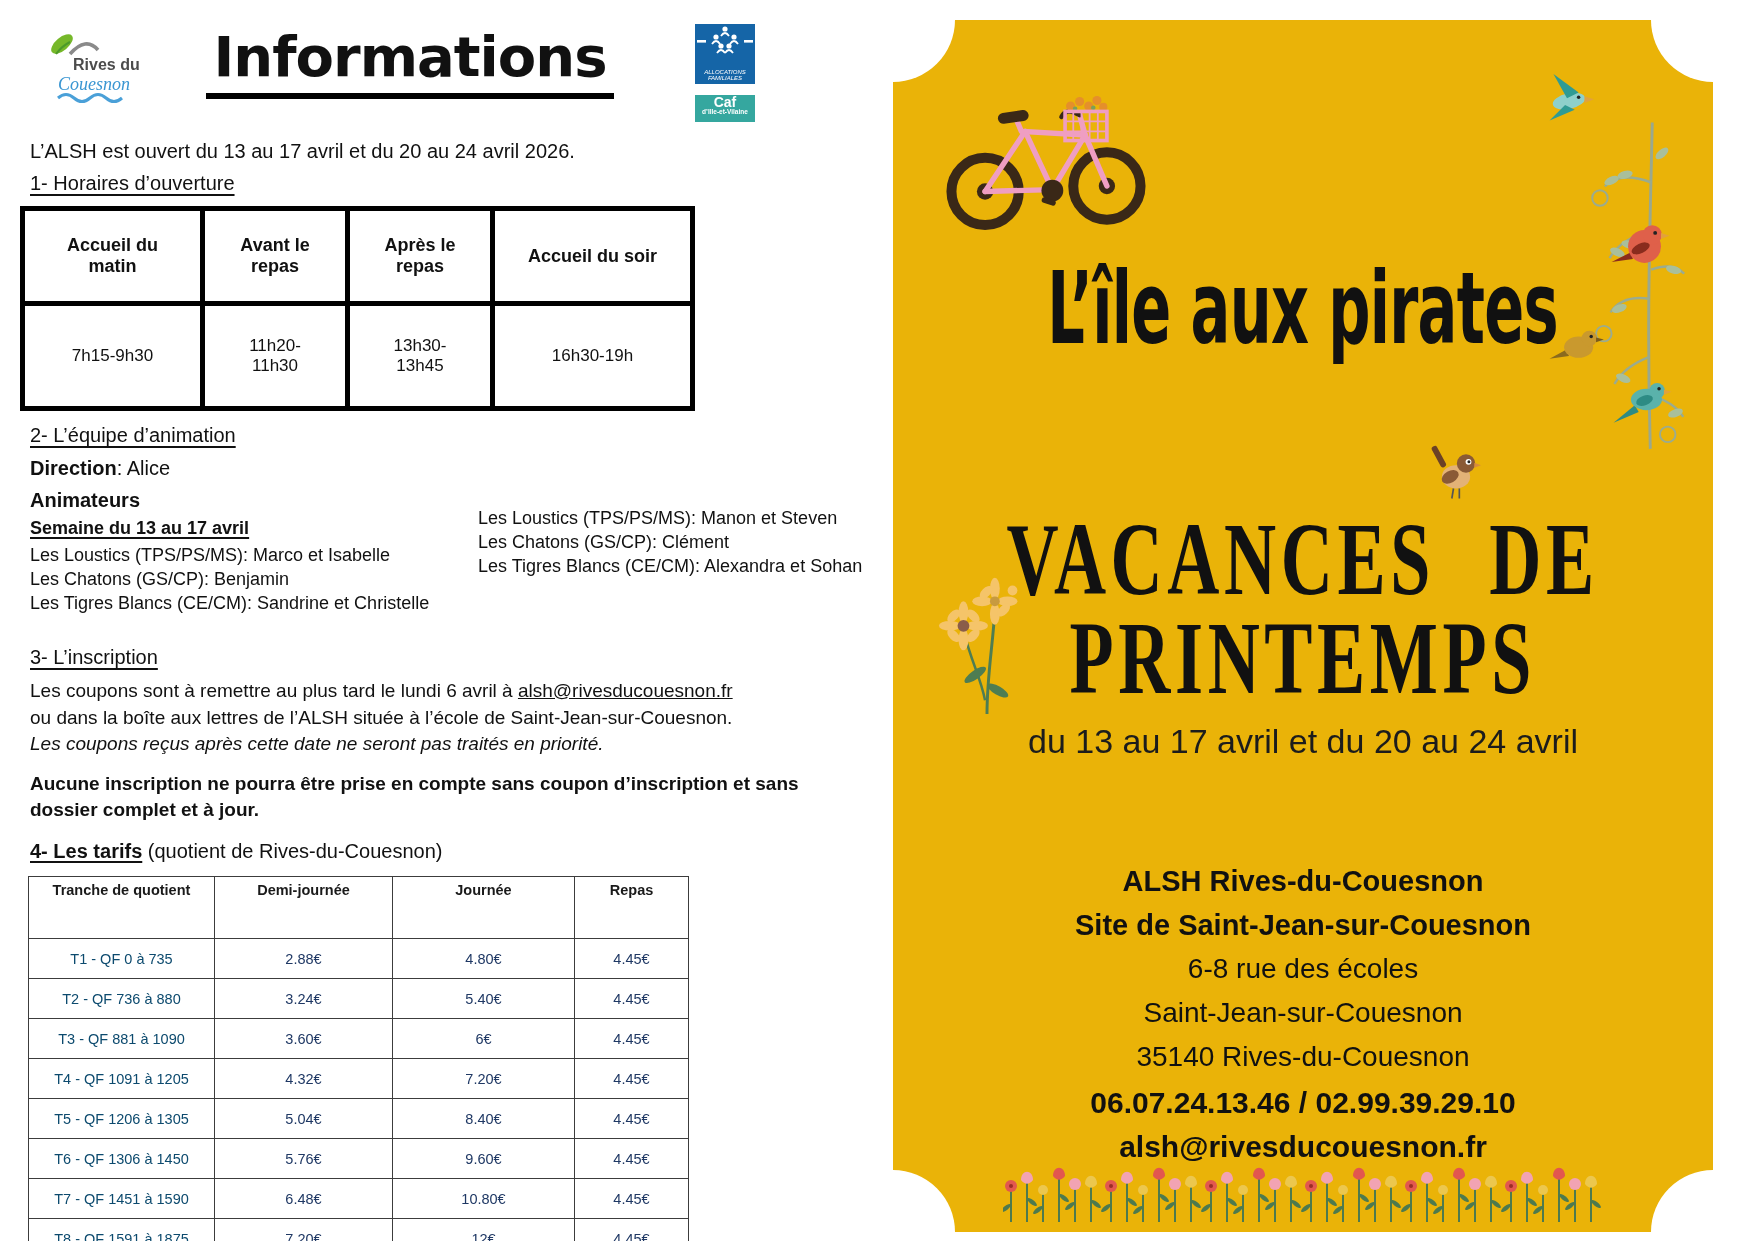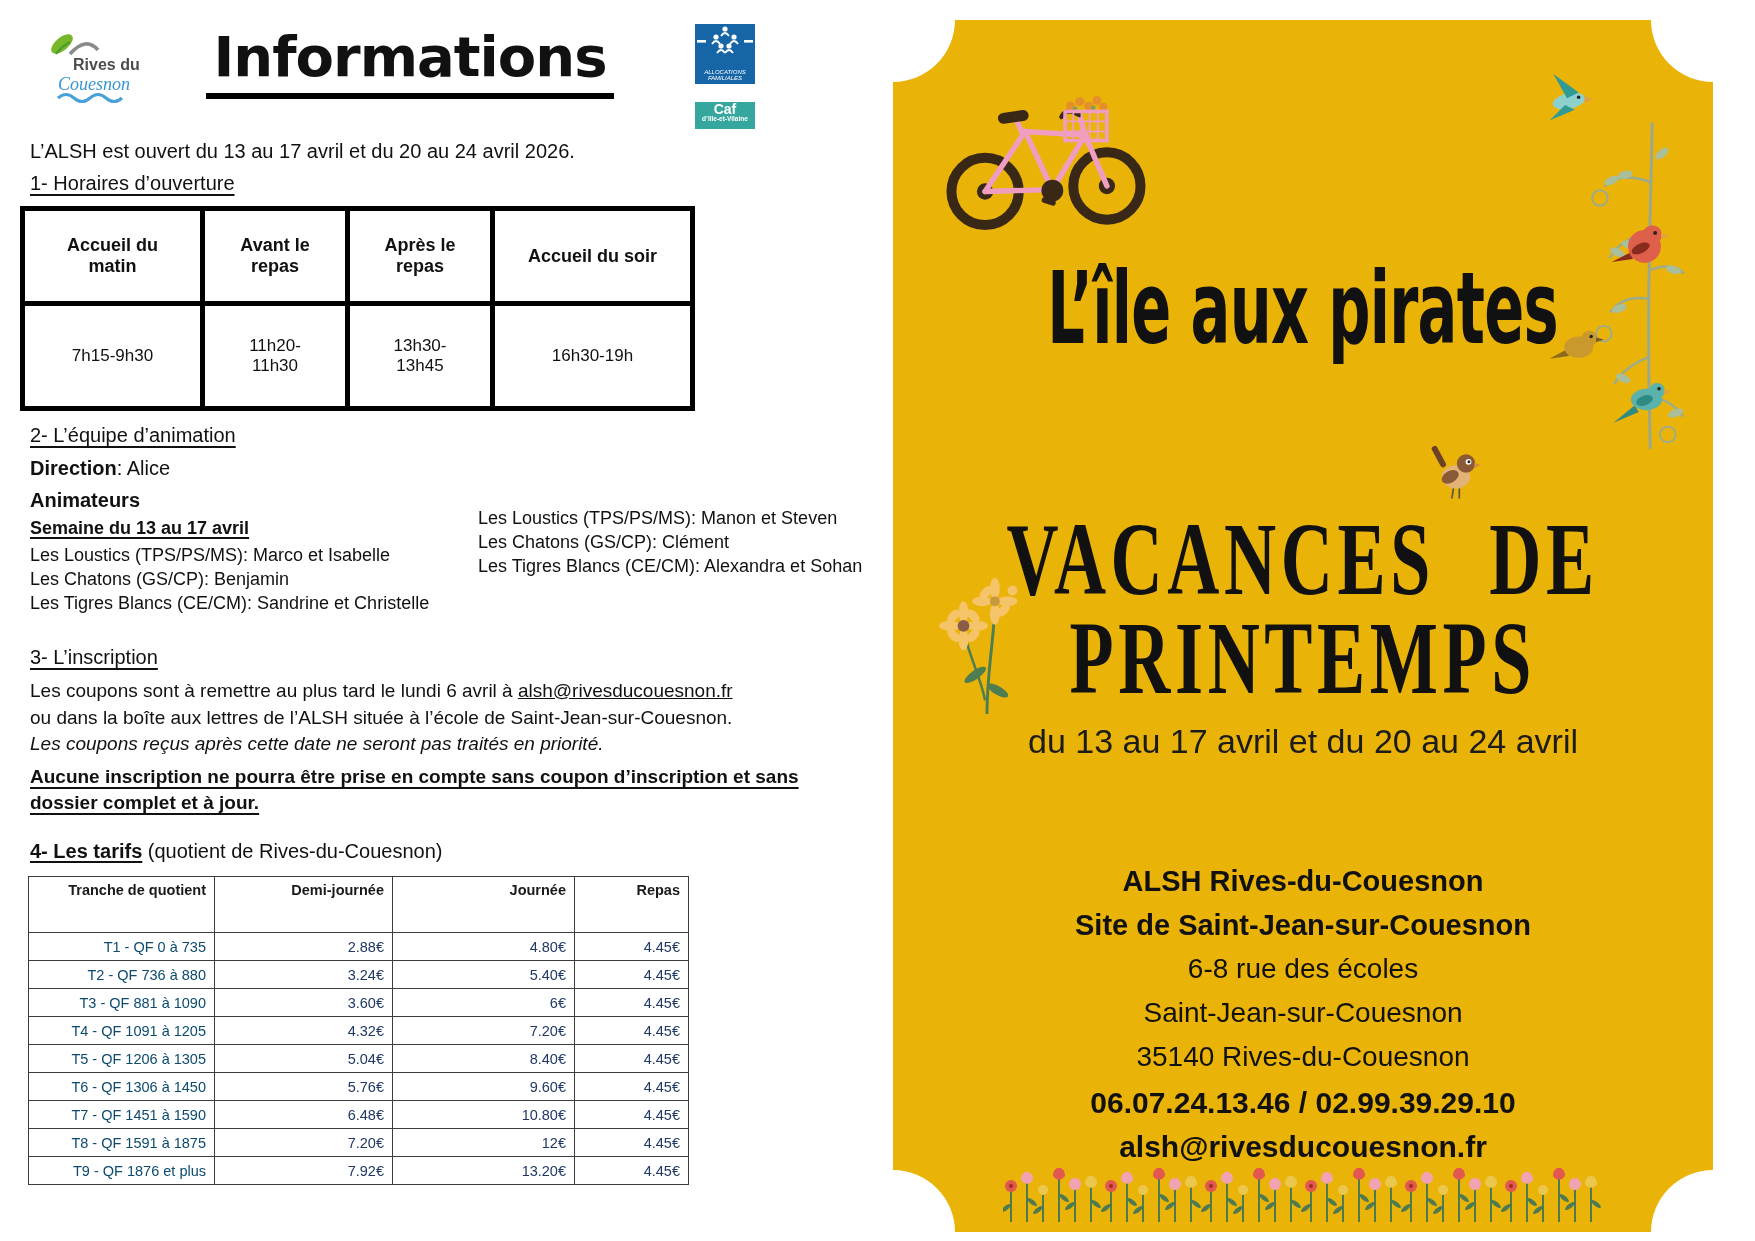--- a/index.html
+++ b/index.html
@@ -11,21 +11,21 @@
 
   
   .doc-title{left:170px;top:24px;width:480px;text-align:center}
   .doc-title span{display:inline-block;font-family:"DejaVu Sans",sans-serif;font-weight:800;
     font-size:56px;border-bottom:6px solid #000;padding:0 8px 4px;letter-spacing:-1px}
   .caf{left:695px;top:24px;width:60px}
   .caf .caf-blue{background:#1565a7;height:60px;position:relative;text-align:center}
   .caf .caf-teal{background:#35a79f;height:27px;text-align:center;color:#fff;line-height:1}
   .caf-alloc{position:absolute;bottom:2px;left:0;width:100%;color:#fff;font-style:italic;
     font-size:6px;line-height:1.1;text-align:center}
-  .caf-name{font-weight:bold;font-size:14px;display:block;margin-top:18px}
+  .caf-name{font-weight:bold;font-size:14px;display:block;margin-top:11px}
   .caf-region{font-size:6.5px;display:block;font-weight:bold}
 
   
   .intro{left:30px;top:140px;font-size:20px}
   .sec-heading{font-weight:normal;font-size:20px;text-decoration:underline;
     text-decoration-thickness:2px;text-underline-offset:4px}
 
   
   .horaires-table{border-collapse:collapse;table-layout:fixed}
   .horaires-table th,.horaires-table td{border:5px solid #000;text-align:center;vertical-align:middle;background:#fff}
@@ -38,27 +38,27 @@
 
   
   .txt20{font-size:20px}
   .week-title{font-size:18px;font-weight:bold;text-decoration:underline;
     text-decoration-thickness:2px;text-underline-offset:3px;margin-bottom:4px}
   .week-line{font-size:18px;line-height:24px}
 
   
   .insc{font-size:19px;line-height:26.5px;width:810px}
   .insc .italic{font-style:italic}
-  .insc .hardnote{font-weight:bold;text-decoration:underline;text-decoration-thickness:2px;
-    text-underline-offset:4px;width:780px;margin-top:6px}
+  .insc .hardnote{font-weight:bold;text-decoration-thickness:2px;
+    text-underline-offset:4px;width:780px;margin-top:13px}
   .email-link{text-decoration:underline;color:#111}
 
   
   .tarifs-table{border-collapse:collapse;table-layout:fixed;width:660px}
-  .tarifs-table th,.tarifs-table td{border:1.6px solid #3c3c3c;padding:0 8px;text-align:right}
+  .tarifs-table th,.tarifs-table td{border:1.6px solid #3c3c3c;padding:6px 8px;text-align:center}
   .tarifs-table th{height:50px;vertical-align:top;padding-top:5px;font-size:14.5px;font-weight:bold;color:#1a1a1a}
   .tarifs-table td{height:27px;vertical-align:middle;font-size:14.5px;color:#0c4a6e}
   .tarifs-table td.val{color:#1f3864}
 
   
   .panel{position:absolute;left:893px;top:20px;width:820px;height:1212px;background:#eab308;overflow:hidden}
   .scoop{position:absolute;width:124px;height:124px;border-radius:50%;background:#fff}
   .scoop.tl{left:-62px;top:-62px}.scoop.tr{right:-62px;top:-62px}
   .scoop.bl{left:-62px;bottom:-62px}.scoop.br{right:-62px;bottom:-62px}
 

